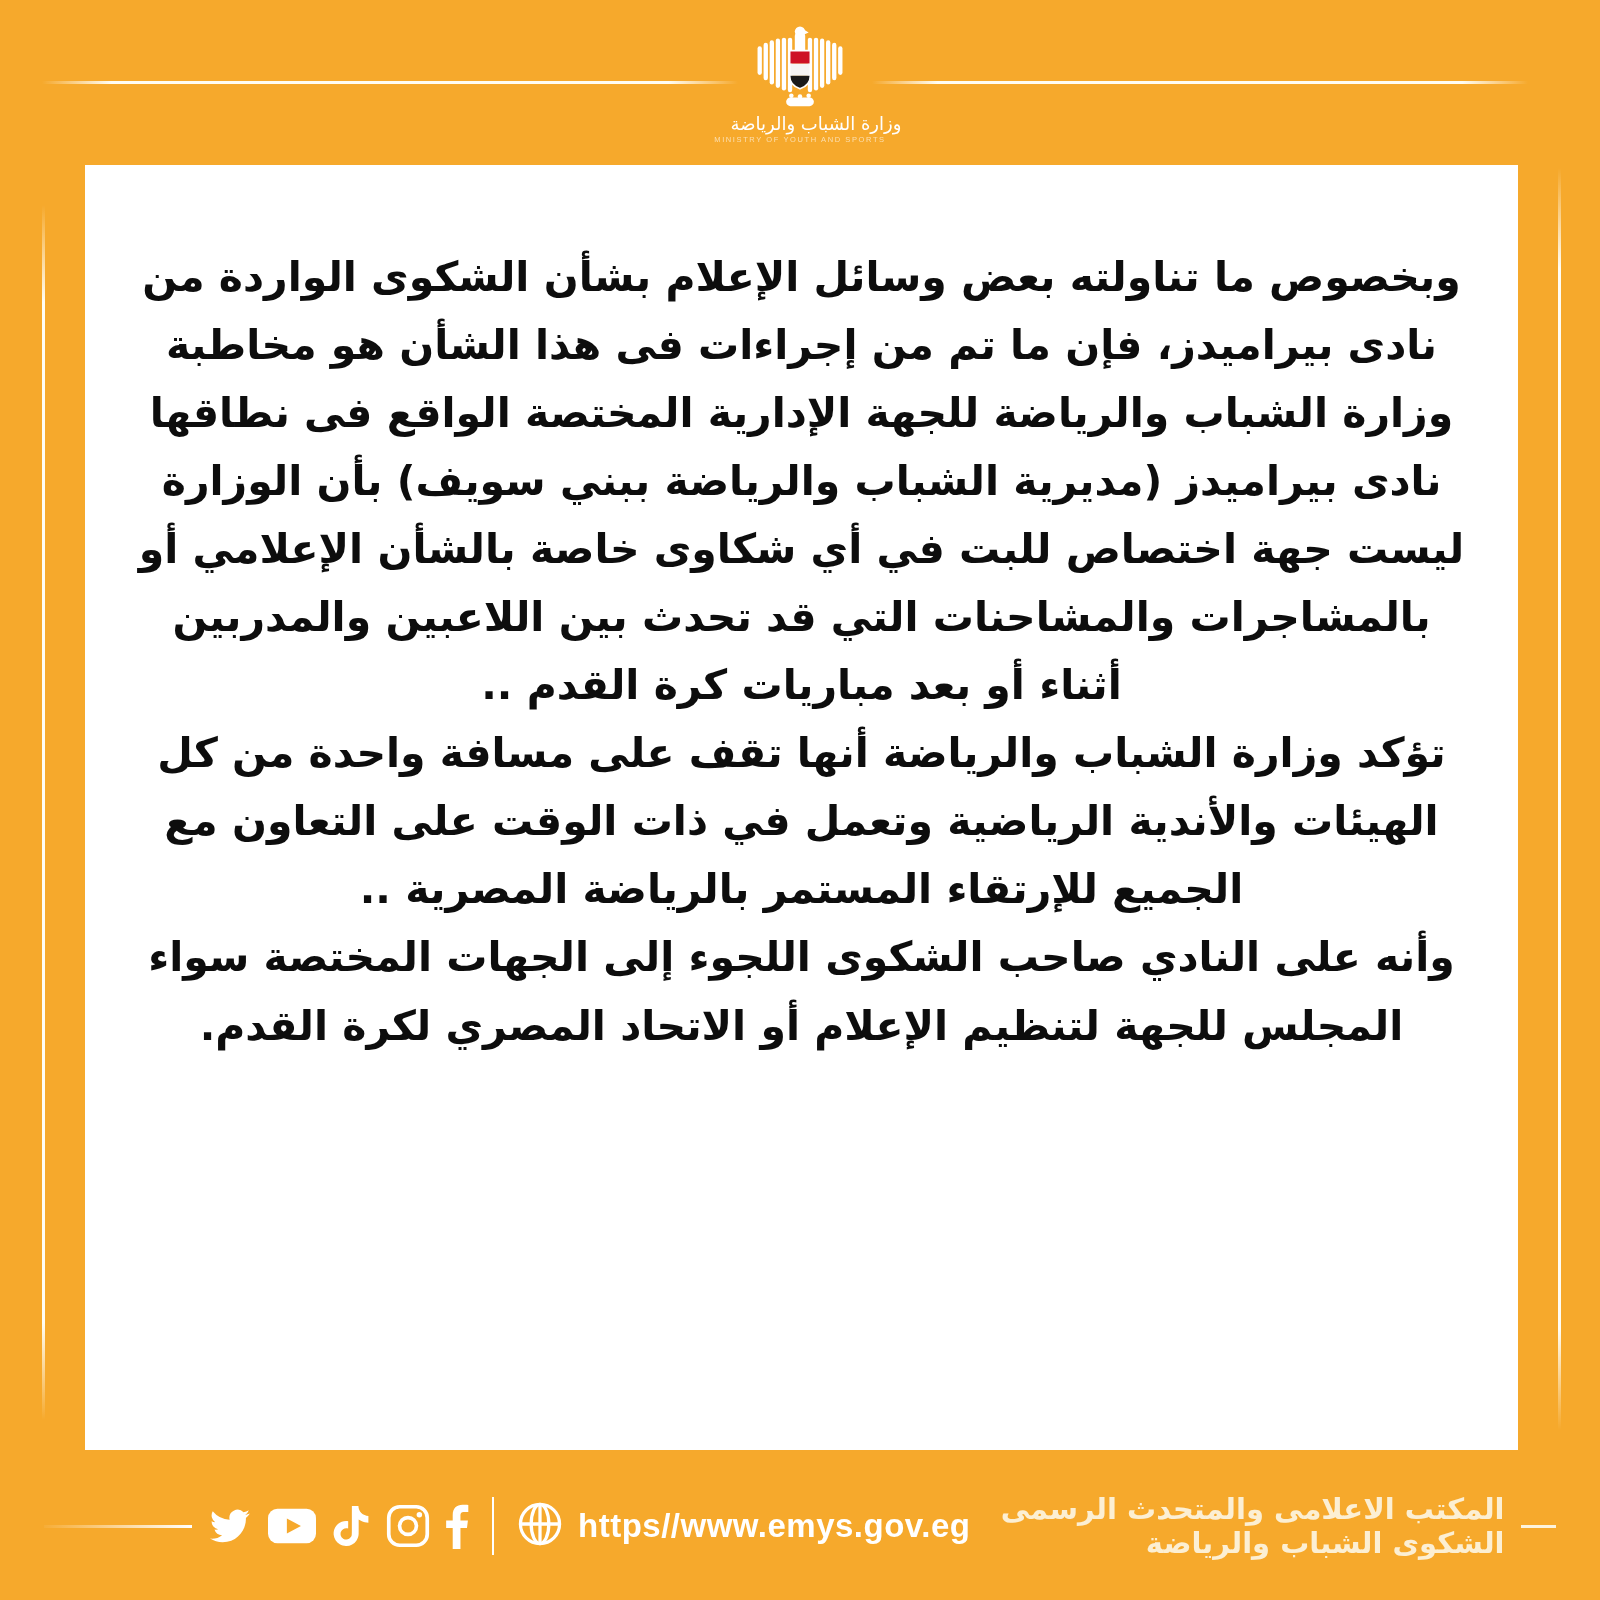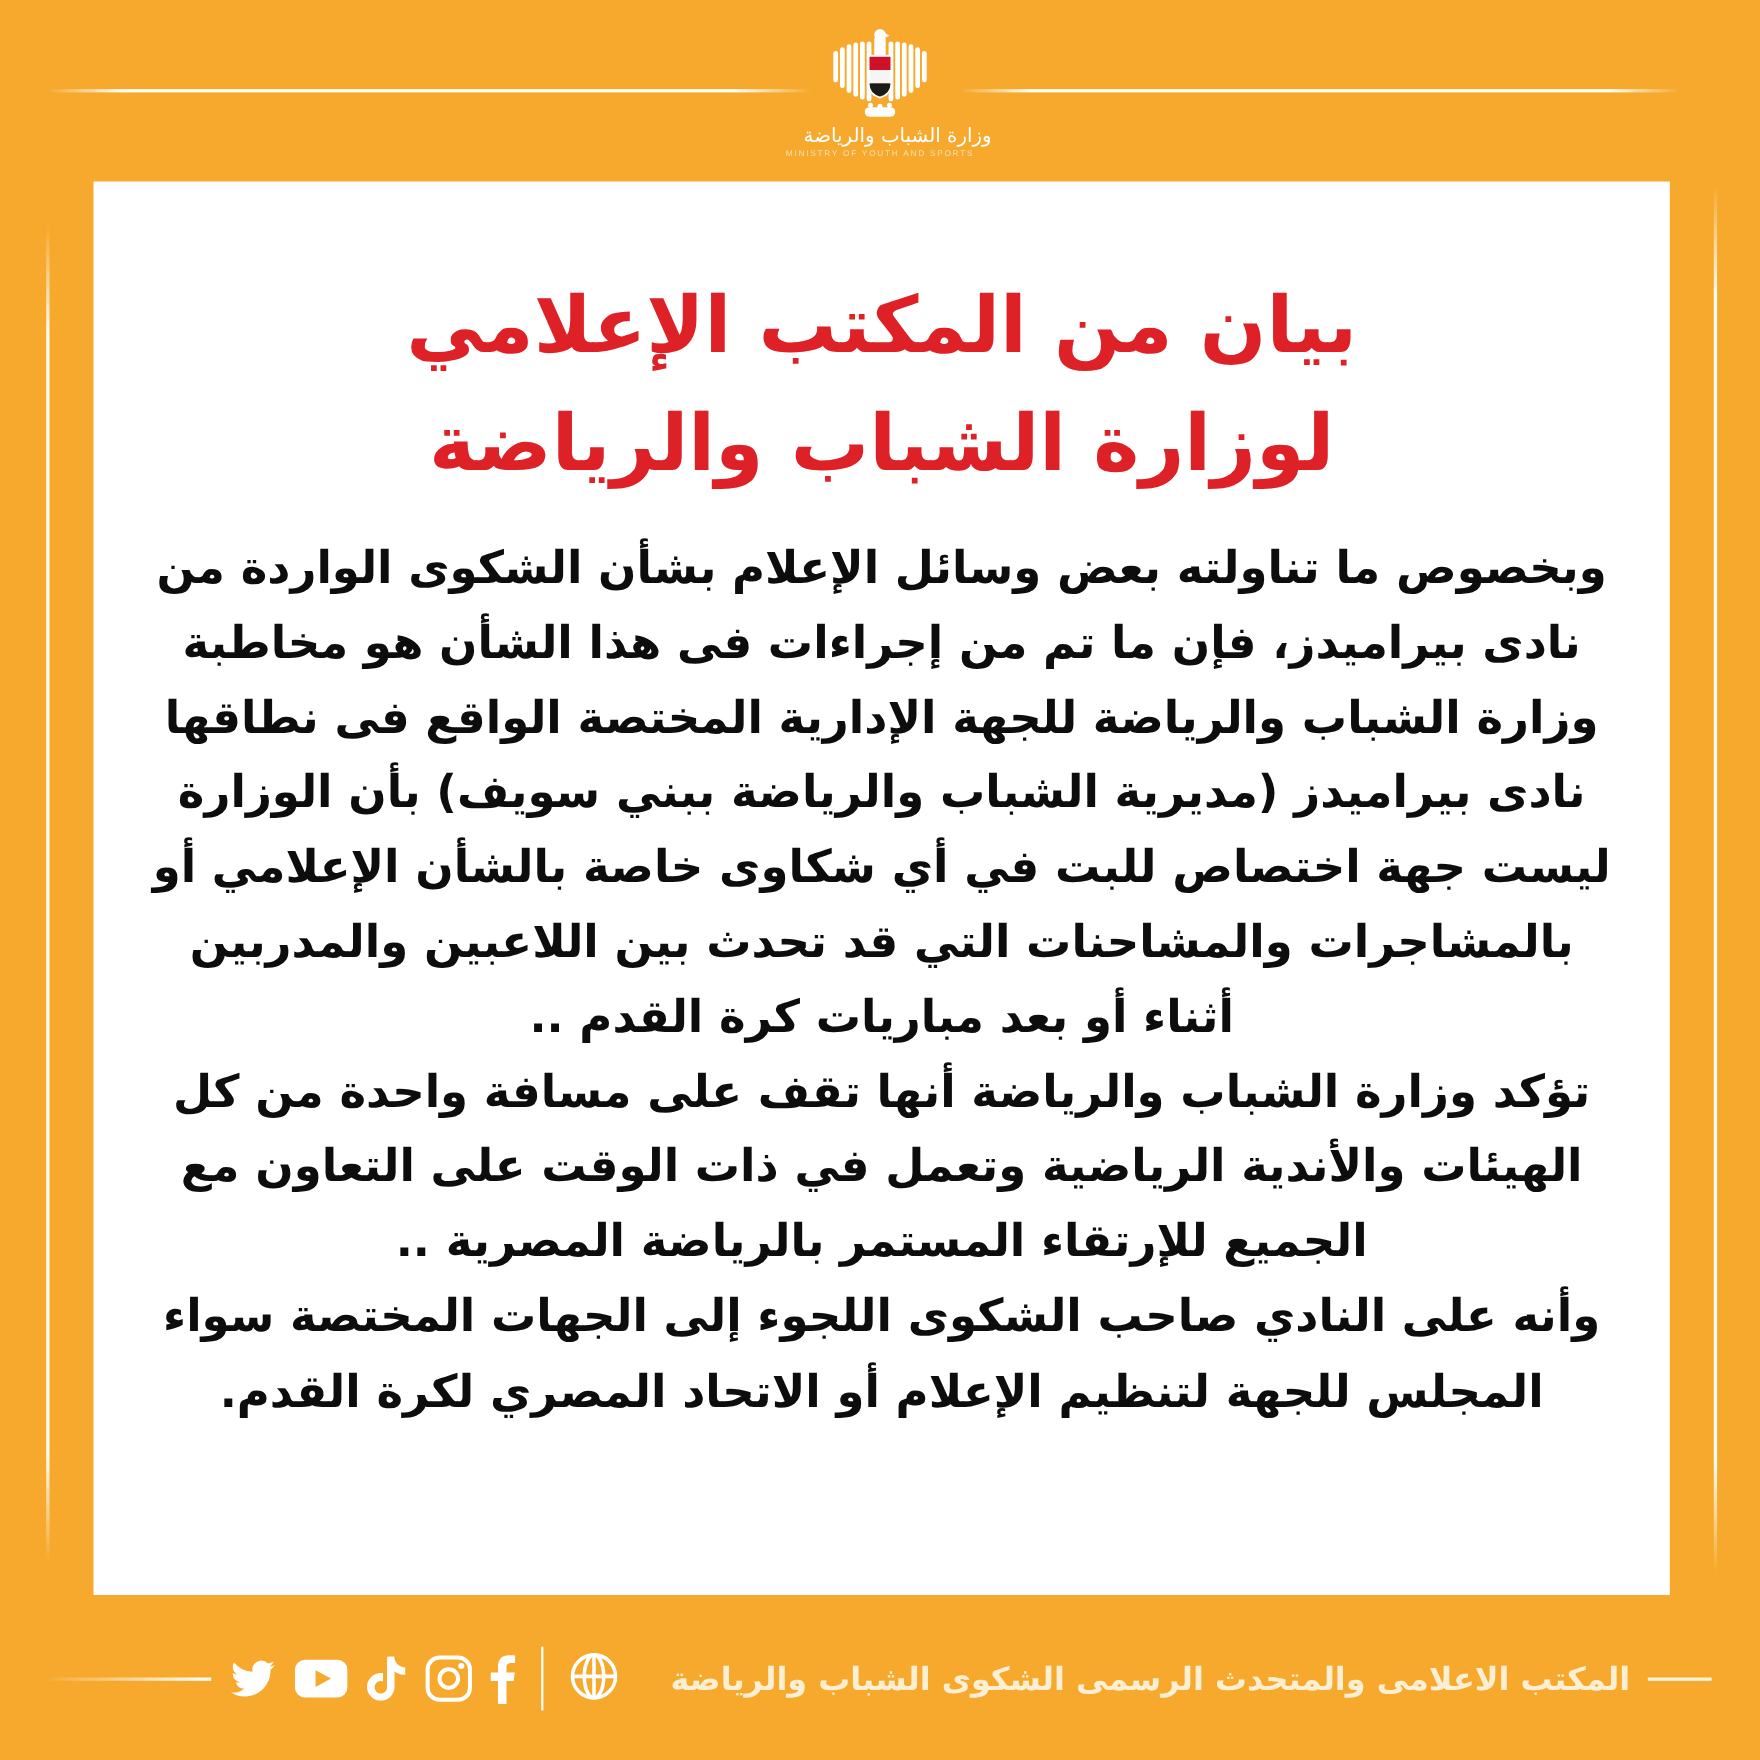--- a/index.html
+++ b/index.html
@@ -94,21 +94,20 @@
       <rect x="48" y="45" width="24" height="14" fill="#F5F5F5"></rect>
       <rect x="48" y="59" width="24" height="16" fill="#1a1a1a"></rect>
     </g>
     <path d="M48,30 h24 v29 q0,11 -12,15 q-12,-4 -12,-15 Z" fill="none" stroke="#ffffff" stroke-width="2"></path>
   </svg>
   <div class="ministry-ar">وزارة الشباب والرياضة</div>
   <div class="ministry-en">MINISTRY OF YOUTH AND SPORTS</div>
 </div>
 
 <div class="card" style="background: rgb(255, 255, 255);">
-  <h1 class="title" style="color: rgb(222, 33, 39);">بيان من المكتب الإعلامي لوزارة الشباب والرياضة</h1>
   <div class="bodytext">
     <p>وبخصوص ما تناولته بعض وسائل الإعلام بشأن الشكوى الواردة من نادى بيراميدز، فإن ما تم من إجراءات فى هذا الشأن هو مخاطبة وزارة الشباب والرياضة للجهة الإدارية المختصة الواقع فى نطاقها نادى بيراميدز (مديرية الشباب والرياضة ببني سويف) بأن الوزارة ليست جهة اختصاص للبت في أي شكاوى خاصة بالشأن الإعلامي أو بالمشاجرات والمشاحنات التي قد تحدث بين اللاعبين والمدربين أثناء أو بعد مباريات كرة القدم ..</p>
     <p>تؤكد وزارة الشباب والرياضة أنها تقف على مسافة واحدة من كل الهيئات والأندية الرياضية وتعمل في ذات الوقت على التعاون مع الجميع للإرتقاء المستمر بالرياضة المصرية ..</p>
     <p>وأنه على النادي صاحب الشكوى اللجوء إلى الجهات المختصة سواء المجلس للجهة لتنظيم الإعلام أو الاتحاد المصري لكرة القدم.</p>
   </div>
 </div>
 
 <div class="footer">
   <div class="footer-left">
     <div class="lead-line"></div>
@@ -144,18 +143,19 @@
     </div>
     <div class="v-divider"></div>
     <span>
       <svg width="46" height="46" viewBox="0 0 24 24" fill="none" stroke="#ffffff" stroke-width="1.7">
           <circle cx="12" cy="12" r="10.2"></circle>
           <ellipse cx="12" cy="12" rx="4.6" ry="10.2"></ellipse>
           <line x1="1.8" y1="12" x2="22.2" y2="12"></line>
           <line x1="12" y1="1.8" x2="12" y2="22.2"></line>
         </svg>
     </span>
+    <span class="url">https//www.emys.gov.eg</span>
   </div>
   <div class="footer-right">
     <span class="office-label">المكتب الاعلامى والمتحدث الرسمى الشكوى الشباب والرياضة</span>
     <div class="tail-line"></div>
   </div>
 </div>
 
 </body></html>

